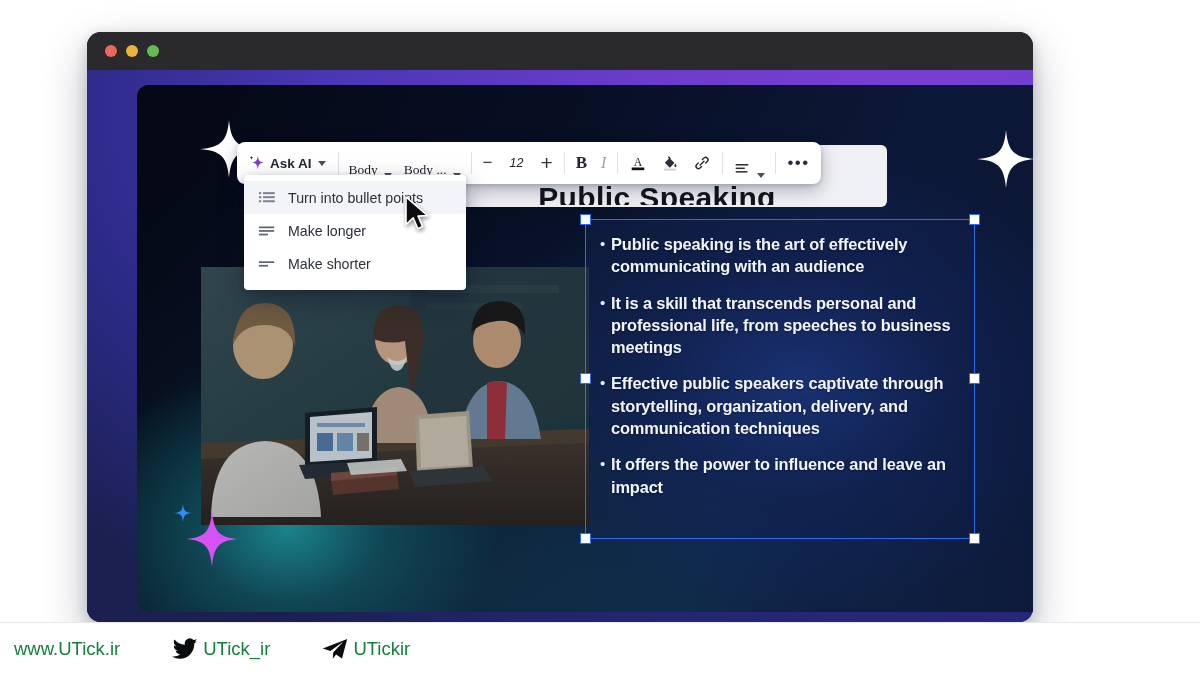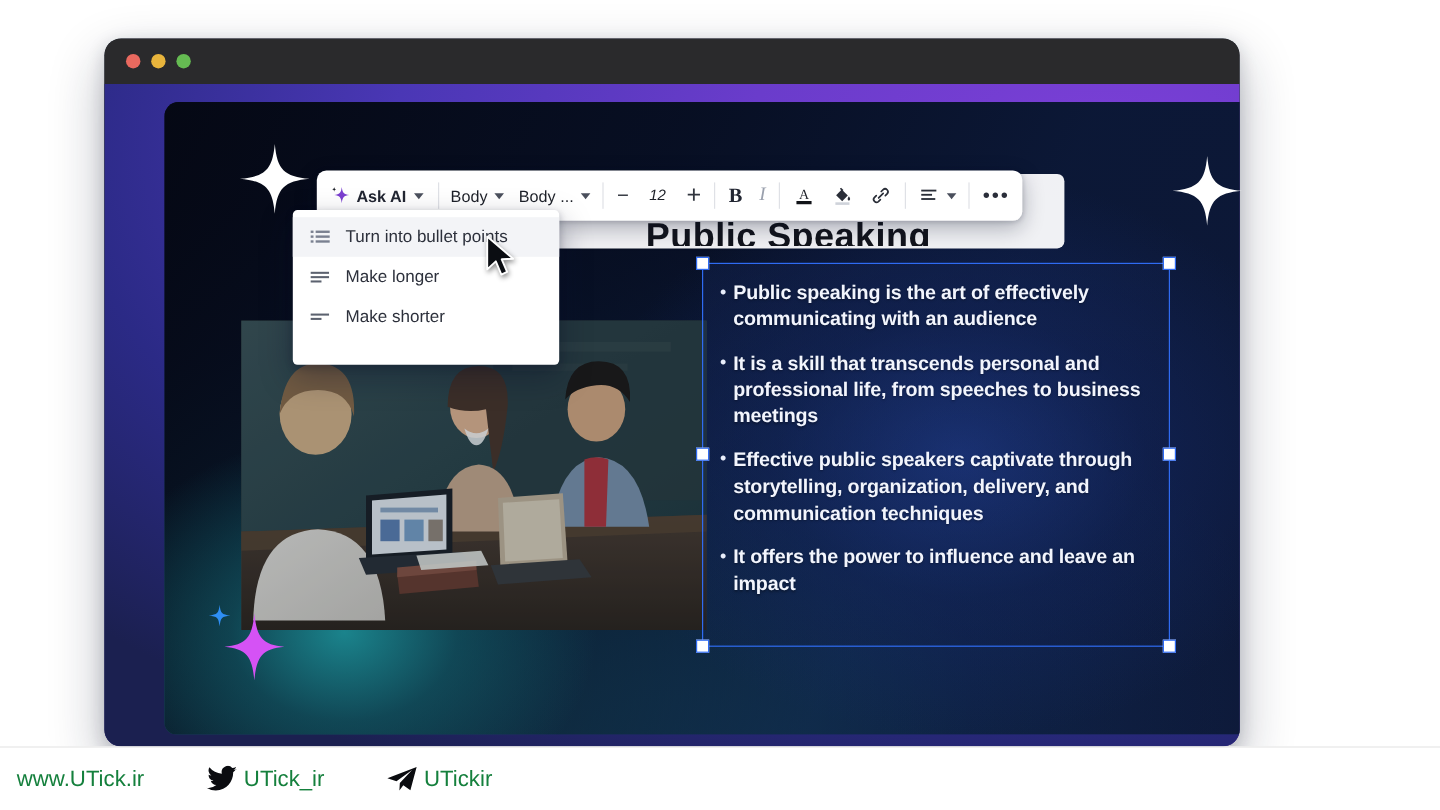--- a/index.html
+++ b/index.html
@@ -168,21 +168,21 @@
     font-size: 16.4px;
     line-height: 22.3px;
     font-weight: 600;
     letter-spacing: -.15px;
     text-shadow: 0 1px 2px rgba(0,0,0,.35);
   }
 
   
   .toolbar {
     position: absolute;
-    left: 264px; top: 142px;   
+    left: 237px; top: 142px;   
     height: 42px;
     display: flex;
     align-items: center;
     background: #ffffff;
     border-radius: 8px;
     box-shadow: 0 6px 18px rgba(10,15,40,.30), 0 1px 4px rgba(10,15,40,.18);
     z-index: 40;
     padding: 0 4px;
   }
   .tb-group { display: flex; align-items: center; height: 100%; }
@@ -203,36 +203,36 @@
   }
   .tb-btn.ask-ai { padding: 0 8px 0 6px; font-weight: 600; font-size: 13.5px; }
   .tb-label { font-size: 13.5px; color: #1d2028; }
   .caret {
     width: 0; height: 0;
     border-left: 4px solid transparent;
     border-right: 4px solid transparent;
     border-top: 5px solid #4a4f5c;
     margin-left: 6px;
   }
-  .tb-dd { padding: 0 6px; display: flex; align-items: center; }
+  .tb-dd { padding: 0 6px; display: flex; align-items: flex-end; font-family: Liberation Serif, serif; }
   .tb-icon { width: 18px; height: 18px; display: block; }
   .fs-num { font-size: 12.5px; color: #1d2028; min-width: 20px; text-align: center; font-style: italic; }
   .bold-g { font-family: "Liberation Serif", serif; font-weight: 700; font-size: 17px; }
   .ital-g { font-family: "Liberation Serif", serif; font-style: italic; font-size: 16px; color: #9aa0ad; }
   .dots { letter-spacing: 1.5px; font-size: 17px; line-height: 10px; color: #2a2e3a; }
 
   
   .ai-menu {
     position: absolute;
     left: 244px; top: 175px;
     width: 222px;
     background: #ffffff;
     border-radius: 4px;
     box-shadow: 0 10px 26px rgba(10,15,40,.34), 0 2px 6px rgba(10,15,40,.20);
-    padding: 6px 0 24px;
+    padding: 6px 0 10px;
     z-index: 45;
   }
   .menu-item {
     display: flex;
     align-items: center;
     height: 33px;
     padding: 0 12px 0 14px;
     color: #2c303b;
     font-size: 14.2px;
     cursor: default;

